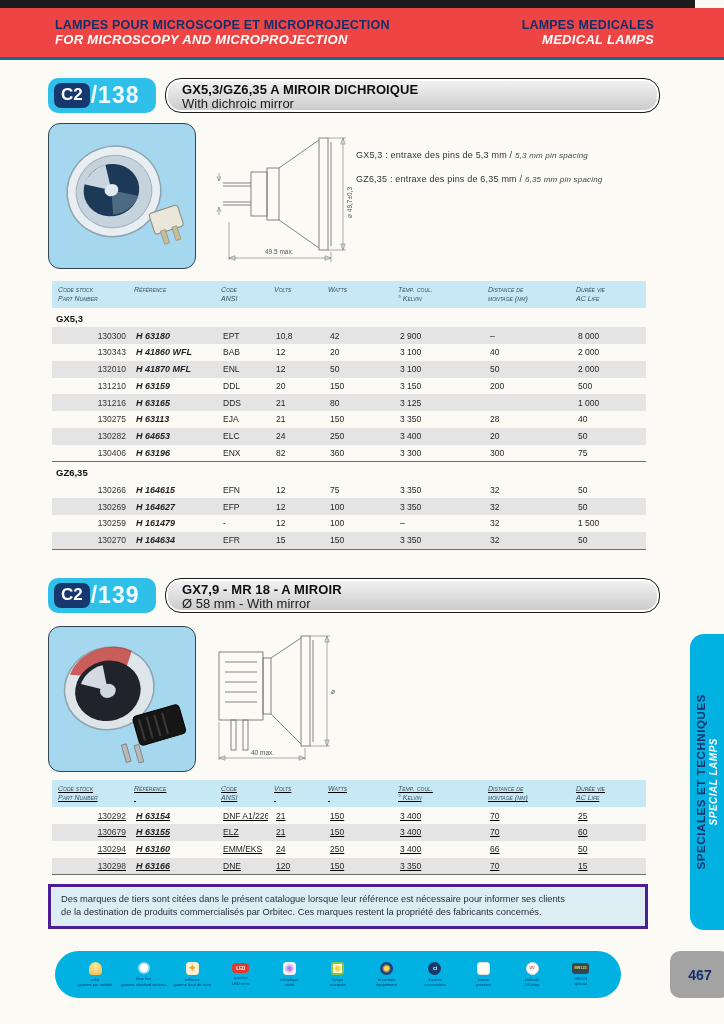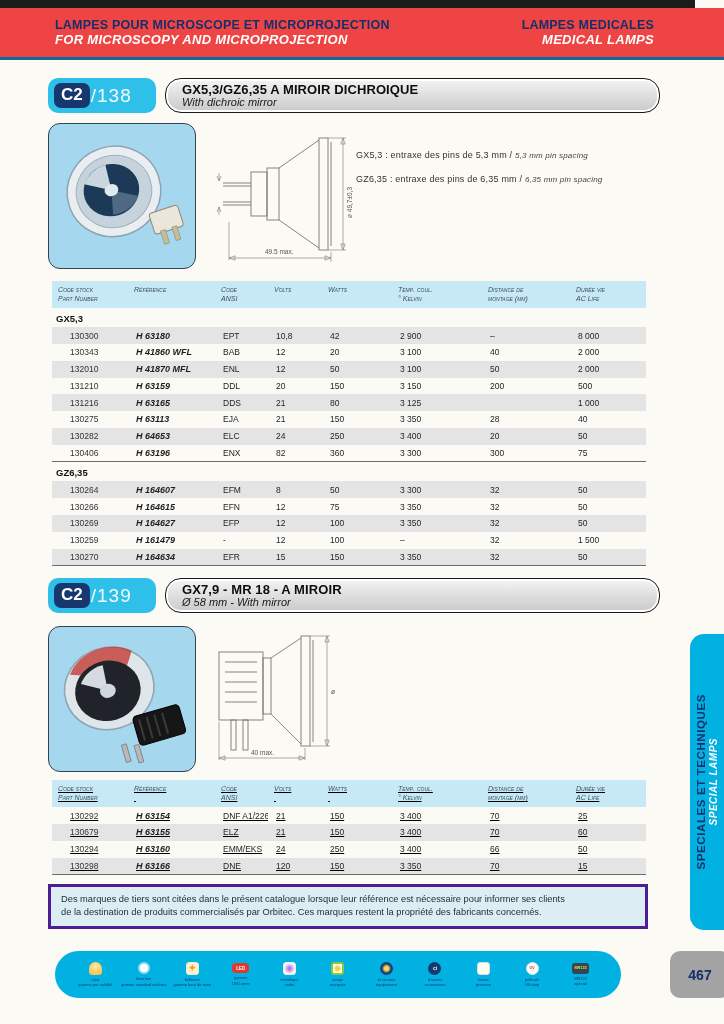--- a/index.html
+++ b/index.html
@@ -13,43 +13,43 @@
   .header { position:absolute; top:8px; left:0; width:724px; height:52px; background:#ef4444; border-bottom:3px solid #0d6d92; }
   .header-left { position:absolute; left:55px; top:10px; }
   .header-right { position:absolute; right:70px; top:10px; text-align:right; }
   .hdr-fr { font-size:12.5px; font-weight:bold; color:#14306b; letter-spacing:.2px; }
   .hdr-en { font-size:13px; font-style:italic; color:#ffffff; font-weight:bold; letter-spacing:.3px; }
 
   
   .sec-head { position:absolute; left:48px; height:25px; }
   .badge { position:absolute; left:0; top:0; width:108px; height:35px; background:#2fc0ea; border-radius:10px; display:flex; align-items:center; padding:3px 6px; }
   .badge-chip { background:#16386e; color:#fff; font-weight:bold; font-size:17px; border-radius:7px; padding:2px 7px 3px; }
-  .badge-num { color:#f2fbff; font-weight:normal; font-size:19px; margin-left:1px; letter-spacing:1px;text-align:center; }
+  .badge-num { color:#f2fbff; font-weight:bold; font-size:23px; margin-left:1px; letter-spacing:1px;text-align:center; }
   .titlebar { position:absolute; left:117px; top:0; width:495px; height:35px; border:1.6px solid #1a1a1a; border-radius:16px; background:linear-gradient(#f4f4f4,#c9c9c9); box-shadow:inset 0 0 0 2px #fff; padding:3px 16px 0; }
   .sec-title { font-size:13px; font-weight:bold; color:#0d0d0d; letter-spacing:.1px; }
-  .sec-sub { font-size:11px; font-style:italic; color:#1a1a1a; margin-top:-1px; }
+  .sec-sub { font-size:13px; color:#1a1a1a; margin-top:-1px; }
 
   
   .photo-box { position:absolute; width:148px; height:146px; background:#a5d7ef; border:1.6px solid #33434f; border-radius:12px; overflow:hidden; }
 
   
   .tech { position:absolute; }
   .tech text { font-size:6.5px; fill:#555; font-family:"Liberation Sans",sans-serif; }
 
   
   .notes { position:absolute; left:356px; top:150px; width:310px; }
   .note-line { font-size:9px; color:#333; margin-bottom:14px; letter-spacing:.2px; }
   .note-line .en { font-style:italic; font-size:8px; color:#444; }
 
   
   .tbl-wrap { position:absolute; left:52px; }
   .data-table { border-collapse:collapse; table-layout:fixed; width:594px; }
   .data-table th { background:#c7e9f6; font-style:italic; font-variant:small-caps; font-weight:normal; font-size:7px; color:#3c4f5e; text-align:left; vertical-align:top; padding:4px 2px 5px 6px; line-height:1.3; }
   .data-table td { font-size:8.5px; color:#1e1e1e; padding:3.4px 2px 3.4px 8px; white-space:nowrap; overflow:hidden; }
-  .data-table td.c0 { padding-left:18px; color:#333; }
+  .data-table td.c0 { padding-left:2px; color:#333;text-align:right; }
   .data-table td.c1 { font-weight:bold; font-style:italic; font-size:9px; }
   .data-table tr.shade td { background:#e4e4e4; }
   .data-table tr.group td { font-weight:bold; font-style:normal; font-size:9.5px; background:transparent; padding:5px 0 3px 4px; color:#111; }
   .data-table tr.last td { border-bottom:1.6px solid #6d6d6d; }
   .c0{width:76px}.c1{width:87px}.c2{width:53px}.c3{width:54px}.c4{width:70px}.c5{width:90px}.c6{width:88px}.c7{width:76px}
 
   
   .footnote { position:absolute; left:48px; top:884px; width:600px; background:#ddedf4; border:3px solid #4c1d95; padding:6px 10px 7px; }
   .footnote div { font-size:9.3px; color:#1c2b33; line-height:1.4; }
 
@@ -272,30 +272,20 @@
           <td class="c1">H 63196</td>
           <td class="c2">ENX</td>
           <td class="c3">82</td>
           <td class="c4">360</td>
           <td class="c5">3 300</td>
           <td class="c6">300</td>
           <td class="c7">75</td>
         </tr>
         <tr class="group">
           <td colspan="8">GZ6,35</td>
-        </tr>
-        <tr class="shade">
-          <td class="c0">130264</td>
-          <td class="c1">H 164607</td>
-          <td class="c2">EFM</td>
-          <td class="c3">8</td>
-          <td class="c4">50</td>
-          <td class="c5">3 300</td>
-          <td class="c6">32</td>
-          <td class="c7">50</td>
         </tr>
         <tr class="">
           <td class="c0">130266</td>
           <td class="c1">H 164615</td>
           <td class="c2">EFN</td>
           <td class="c3">12</td>
           <td class="c4">75</td>
           <td class="c5">3 350</td>
           <td class="c6">32</td>
           <td class="c7">50</td>

